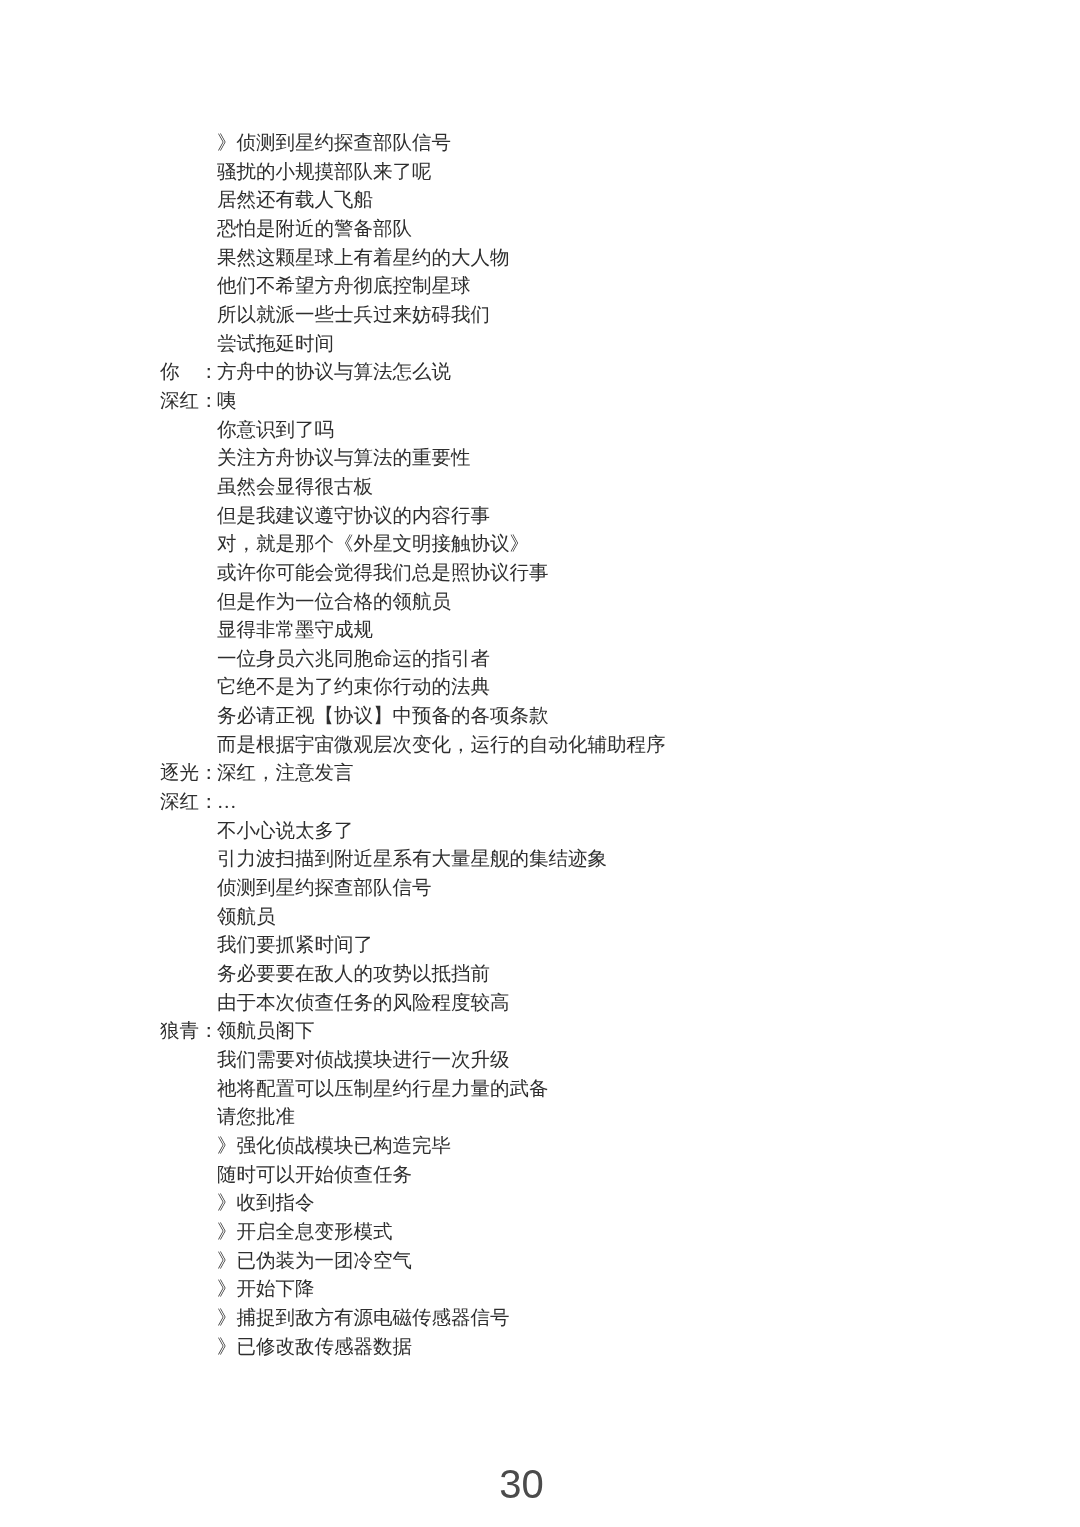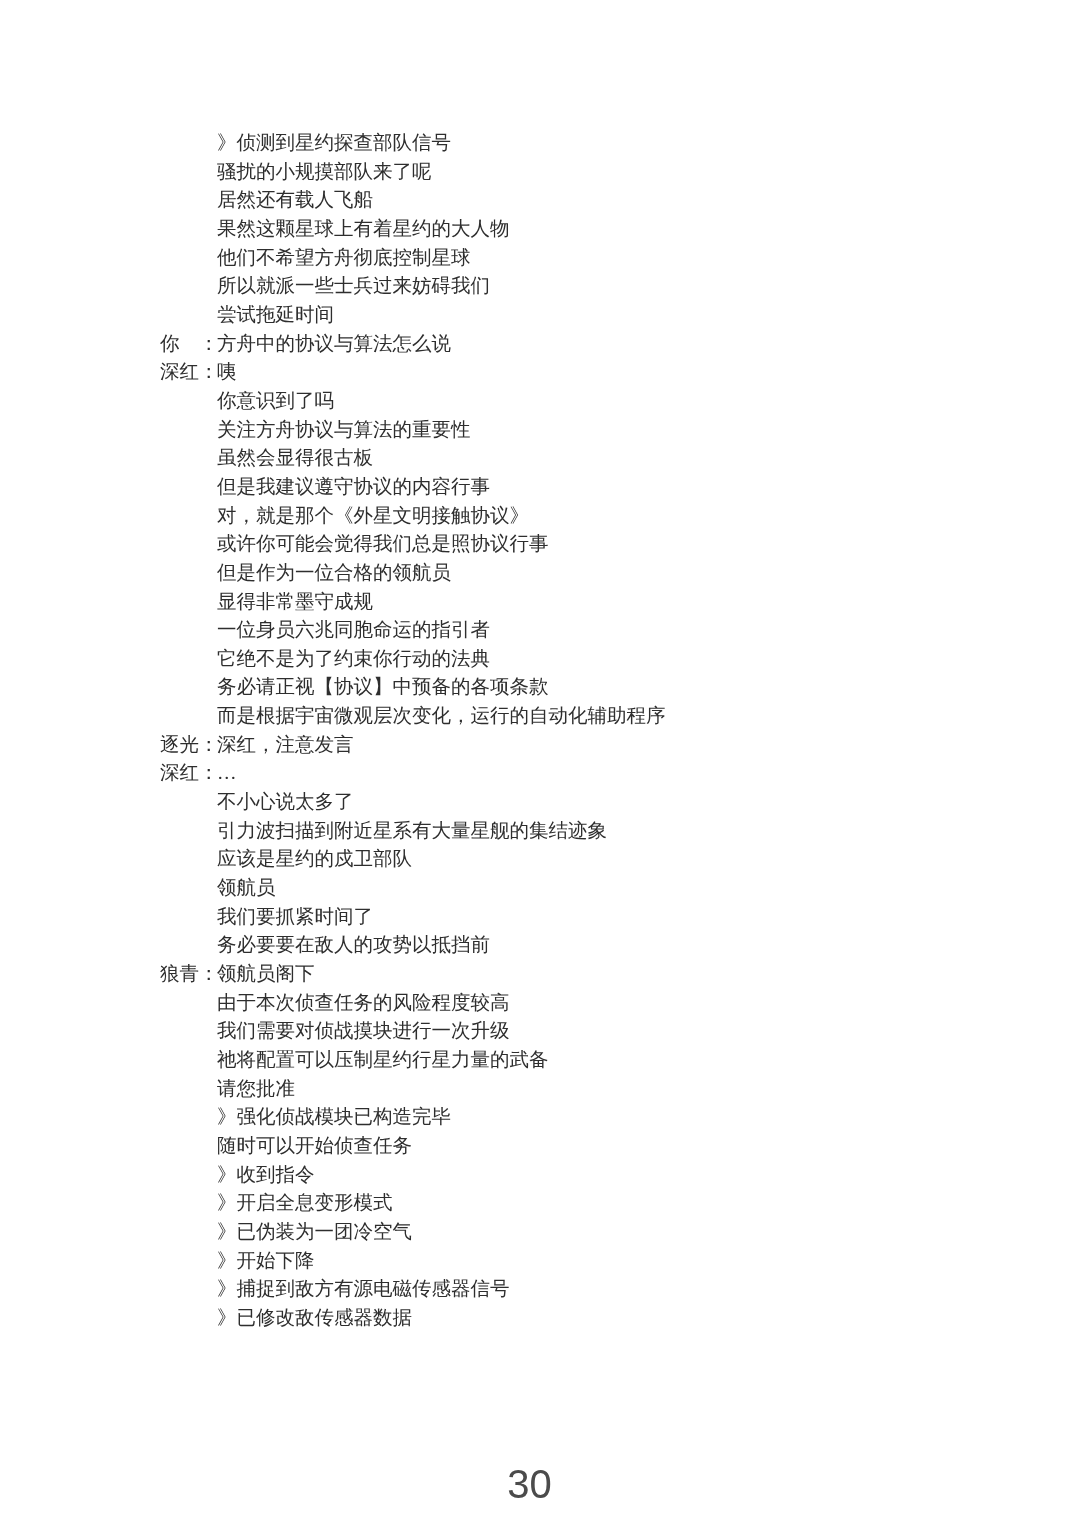--- a/index.html
+++ b/index.html
@@ -41,38 +41,39 @@
     width: 57px;
   }
 
   .txt {
     flex: 1 1 auto;
   }
 
   .page-number {
     position: absolute;
     top: 1455px;
-    left: 12px;
+    left: 4px;
     width: 100%;
     text-align: center;
     font-family: "Liberation Sans", "DejaVu Sans", sans-serif;
     font-size: 40px;
     line-height: 44px;
     color: var(--page-number-color);
     padding-left: 19px;
   }
 </style>
 </head>
 <body>
 
 <div class="page">
   <div class="transcript">
       <div class="line"><span class="spk"></span><span class="txt">》侦测到星约探查部队信号</span></div>
       <div class="line"><span class="spk"></span><span class="txt">骚扰的小规摸部队来了呢</span></div>
       <div class="line"><span class="spk"></span><span class="txt">居然还有载人飞船</span></div>
+      <div class="line"><span class="spk"></span><span class="txt">恐怕是附近的警备部队</span></div>
       <div class="line"><span class="spk"></span><span class="txt">果然这颗星球上有着星约的大人物</span></div>
       <div class="line"><span class="spk"></span><span class="txt">他们不希望方舟彻底控制星球</span></div>
       <div class="line"><span class="spk"></span><span class="txt">所以就派一些士兵过来妨碍我们</span></div>
       <div class="line"><span class="spk"></span><span class="txt">尝试拖延时间</span></div>
       <div class="line"><span class="spk">你　：</span><span class="txt">方舟中的协议与算法怎么说</span></div>
       <div class="line"><span class="spk">深红：</span><span class="txt">咦</span></div>
       <div class="line"><span class="spk"></span><span class="txt">你意识到了吗</span></div>
       <div class="line"><span class="spk"></span><span class="txt">关注方舟协议与算法的重要性</span></div>
       <div class="line"><span class="spk"></span><span class="txt">虽然会显得很古板</span></div>
       <div class="line"><span class="spk"></span><span class="txt">但是我建议遵守协议的内容行事</span></div>
@@ -81,26 +82,26 @@
       <div class="line"><span class="spk"></span><span class="txt">但是作为一位合格的领航员</span></div>
       <div class="line"><span class="spk"></span><span class="txt">显得非常墨守成规</span></div>
       <div class="line"><span class="spk"></span><span class="txt">一位身员六兆同胞命运的指引者</span></div>
       <div class="line"><span class="spk"></span><span class="txt">它绝不是为了约束你行动的法典</span></div>
       <div class="line"><span class="spk"></span><span class="txt">务必请正视【协议】中预备的各项条款</span></div>
       <div class="line"><span class="spk"></span><span class="txt">而是根据宇宙微观层次变化，运行的自动化辅助程序</span></div>
       <div class="line"><span class="spk">逐光：</span><span class="txt">深红，注意发言</span></div>
       <div class="line"><span class="spk">深红：</span><span class="txt">…</span></div>
       <div class="line"><span class="spk"></span><span class="txt">不小心说太多了</span></div>
       <div class="line"><span class="spk"></span><span class="txt">引力波扫描到附近星系有大量星舰的集结迹象</span></div>
-      <div class="line"><span class="spk"></span><span class="txt">应该是星约的戍卫部队</span></div>
+      <div class="line"><span class="spk"></span><span class="txt">侦测到星约探查部队信号</span></div>
       <div class="line"><span class="spk"></span><span class="txt">领航员</span></div>
       <div class="line"><span class="spk"></span><span class="txt">我们要抓紧时间了</span></div>
       <div class="line"><span class="spk"></span><span class="txt">务必要要在敌人的攻势以抵挡前</span></div>
+      <div class="line"><span class="spk"></span><span class="txt">由于本次侦查任务的风险程度较高</span></div>
       <div class="line"><span class="spk">狼青：</span><span class="txt">领航员阁下</span></div>
-      <div class="line"><span class="spk"></span><span class="txt">由于本次侦查任务的风险程度较高</span></div>
       <div class="line"><span class="spk"></span><span class="txt">我们需要对侦战摸块进行一次升级</span></div>
       <div class="line"><span class="spk"></span><span class="txt">祂将配置可以压制星约行星力量的武备</span></div>
       <div class="line"><span class="spk"></span><span class="txt">请您批准</span></div>
       <div class="line"><span class="spk"></span><span class="txt">》强化侦战模块已构造完毕</span></div>
       <div class="line"><span class="spk"></span><span class="txt">随时可以开始侦查任务</span></div>
       <div class="line"><span class="spk"></span><span class="txt">》收到指令</span></div>
       <div class="line"><span class="spk"></span><span class="txt">》开启全息变形模式</span></div>
       <div class="line"><span class="spk"></span><span class="txt">》已伪装为一团冷空气</span></div>
       <div class="line"><span class="spk"></span><span class="txt">》开始下降</span></div>
       <div class="line"><span class="spk"></span><span class="txt">》捕捉到敌方有源电磁传感器信号</span></div>

